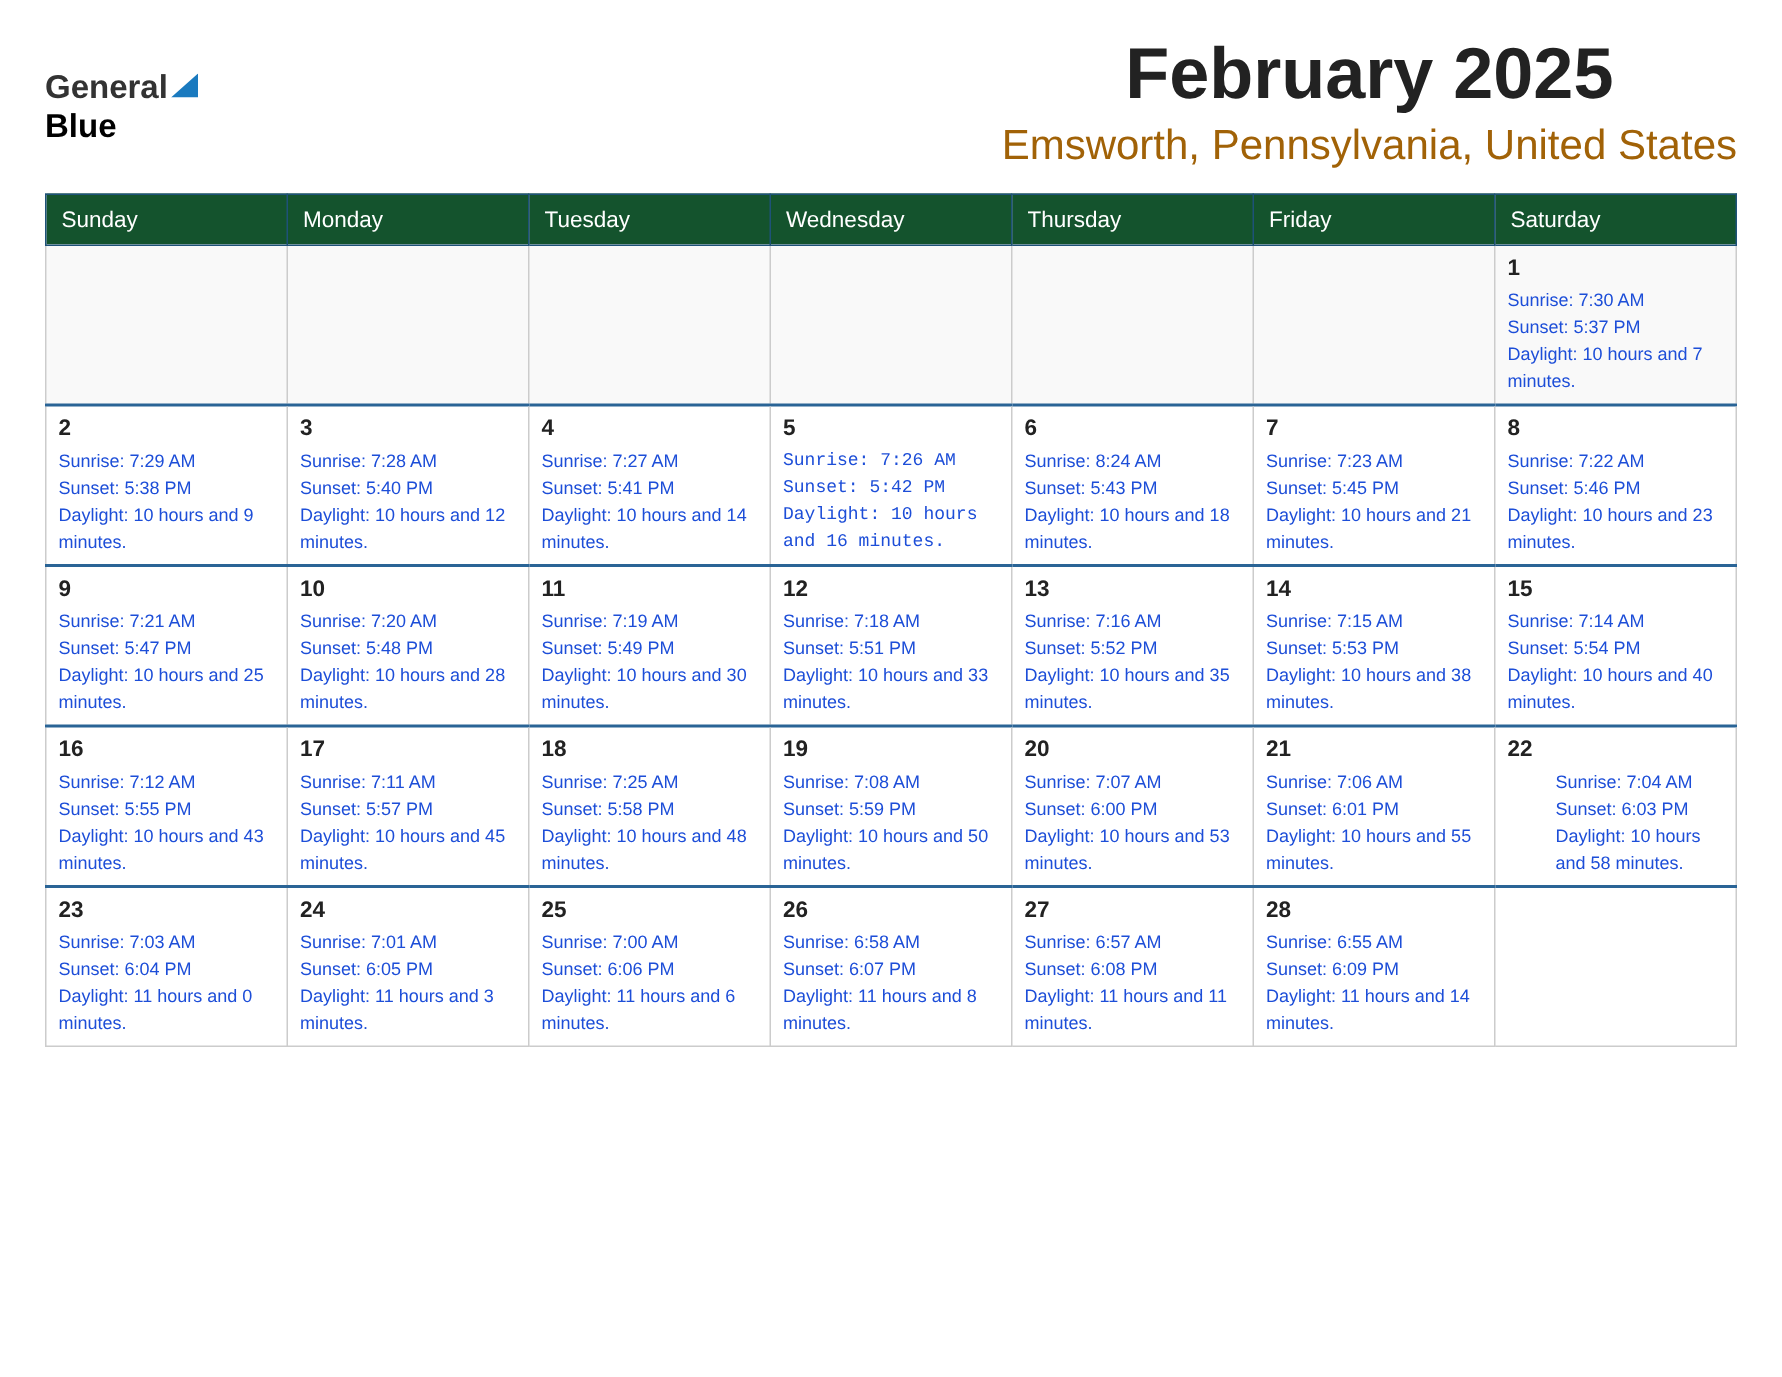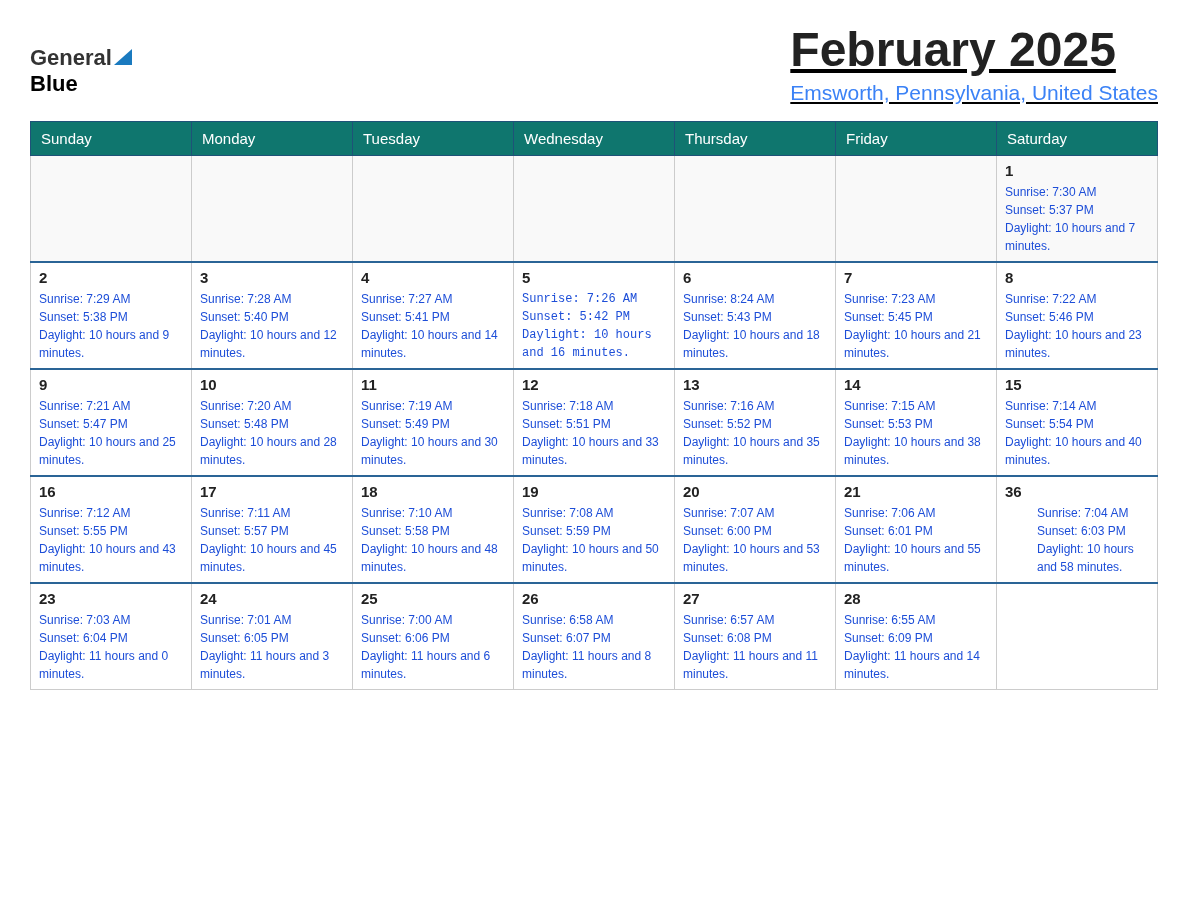--- a/index.html
+++ b/index.html
@@ -20,41 +20,40 @@
       display: flex;
       flex-direction: column;
       align-items: flex-start;
       margin-top: 21px;
     }
     .logo-line {
       display: flex;
       align-items: center;
     }
     .title-block {
-      text-align: left;
-      text-decoration: underline;
+      text-align: center;
     }
     .month-title {
       font-size: 48px;
       font-weight: bold;
       color: #222;
       line-height: 1.1;
     }
     .location-title {
-      font-size: 21px;
-      color: #3b82f6;
+      font-size: 28px;
+      color: #a16207;
       margin-top: 4px;
     }
     .calendar-table {
       width: 100%;
       border-collapse: collapse;
       border: 1px solid #aaa;
     }
     .calendar-table th {
-      background-color: #0f766e;
+      background-color: #14532d;
       color: #fff;
       padding: 8px 10px;
       font-size: 15px;
       font-weight: normal;
       text-align: left;
       border: 1px solid #1e5278;
     }
     .calendar-table td {
       vertical-align: top;
       border: 1px solid #ccc;
@@ -225,21 +224,21 @@
 Daylight: 10 hours and 43 minutes.</div>
         </td>
         <td>
           <span class="day-number">17</span>
           <div class="day-info" style="white-space: pre-line;">Sunrise: 7:11 AM
 Sunset: 5:57 PM
 Daylight: 10 hours and 45 minutes.</div>
         </td>
         <td>
           <span class="day-number">18</span>
-          <div class="day-info" style="white-space: pre-line;">Sunrise: 7:10 AM
+          <div class="day-info" style="white-space: pre-line;">Sunrise: 7:25 AM
 Sunset: 5:58 PM
 Daylight: 10 hours and 48 minutes.</div>
         </td>
         <td>
           <span class="day-number">19</span>
           <div class="day-info" style="white-space: pre-line;">Sunrise: 7:08 AM
 Sunset: 5:59 PM
 Daylight: 10 hours and 50 minutes.</div>
         </td>
         <td>
@@ -248,21 +247,21 @@
 Sunset: 6:00 PM
 Daylight: 10 hours and 53 minutes.</div>
         </td>
         <td>
           <span class="day-number">21</span>
           <div class="day-info" style="white-space: pre-line;">Sunrise: 7:06 AM
 Sunset: 6:01 PM
 Daylight: 10 hours and 55 minutes.</div>
         </td>
         <td>
-          <span class="day-number">36</span>
+          <span class="day-number">22</span>
           <div class="day-info" style="white-space: pre-line; margin-left: 32px;">Sunrise: 7:04 AM
 Sunset: 6:03 PM
 Daylight: 10 hours and 58 minutes.</div>
         </td>
       </tr>
       <tr class="row-divider">
         <td>
           <span class="day-number">23</span>
           <div class="day-info" style="white-space: pre-line;">Sunrise: 7:03 AM
 Sunset: 6:04 PM

